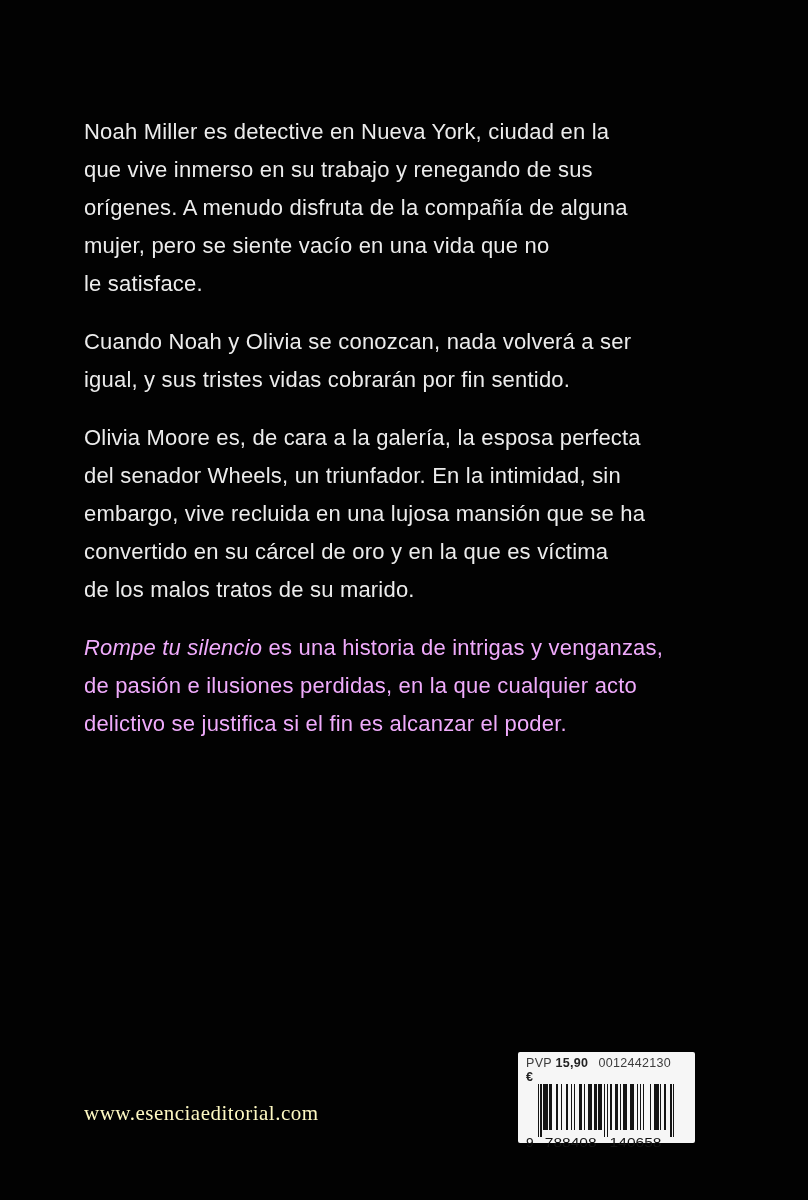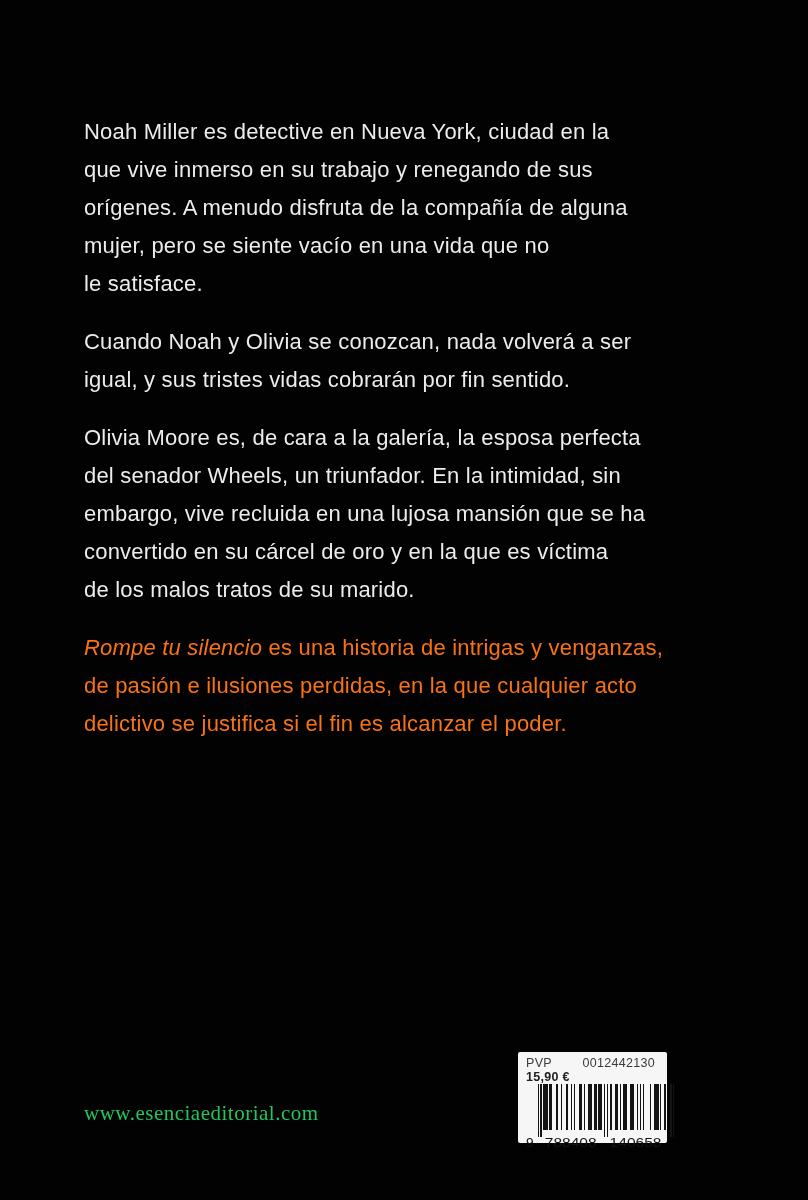--- a/index.html
+++ b/index.html
@@ -14,39 +14,39 @@
   .synopsis{
     position:absolute;
     left:84px;top:113px;
     width:660px;
     font-size:22px;
     line-height:38px;
     letter-spacing:0.2px;
     color:#ececec;
   }
   .synopsis p{margin:0 0 20px 0;}
-  .synopsis p.gold{color:#f97316;}
+  .synopsis p.gold{color:#f0abfc;}
   .synopsis em{font-style:italic;}
   .websites{
     position:absolute;
     left:84px;top:1100px;
     font-family:"Liberation Serif",serif;
     font-size:21px;
     line-height:26px;
     letter-spacing:0.5px;
-    color:#22c55e;
+    color:#fef9c3;
   }
   .price-label{
     position:absolute;
     left:518px;top:1052px;
-    width:149px;height:91px;
+    width:177px;height:91px;
     box-sizing:border-box;
     background:#f6f6f6;
     border-radius:2px;
-    padding:4px 12px 0 8px;
+    padding:4px 24px 0 8px;
   }
   .label-top{
     display:flex;
     justify-content:space-between;
     align-items:baseline;
     font-size:12.5px;
     color:#3c3c3c;
     letter-spacing:0.3px;
   }
   .label-top b{color:#222;font-weight:bold;}

